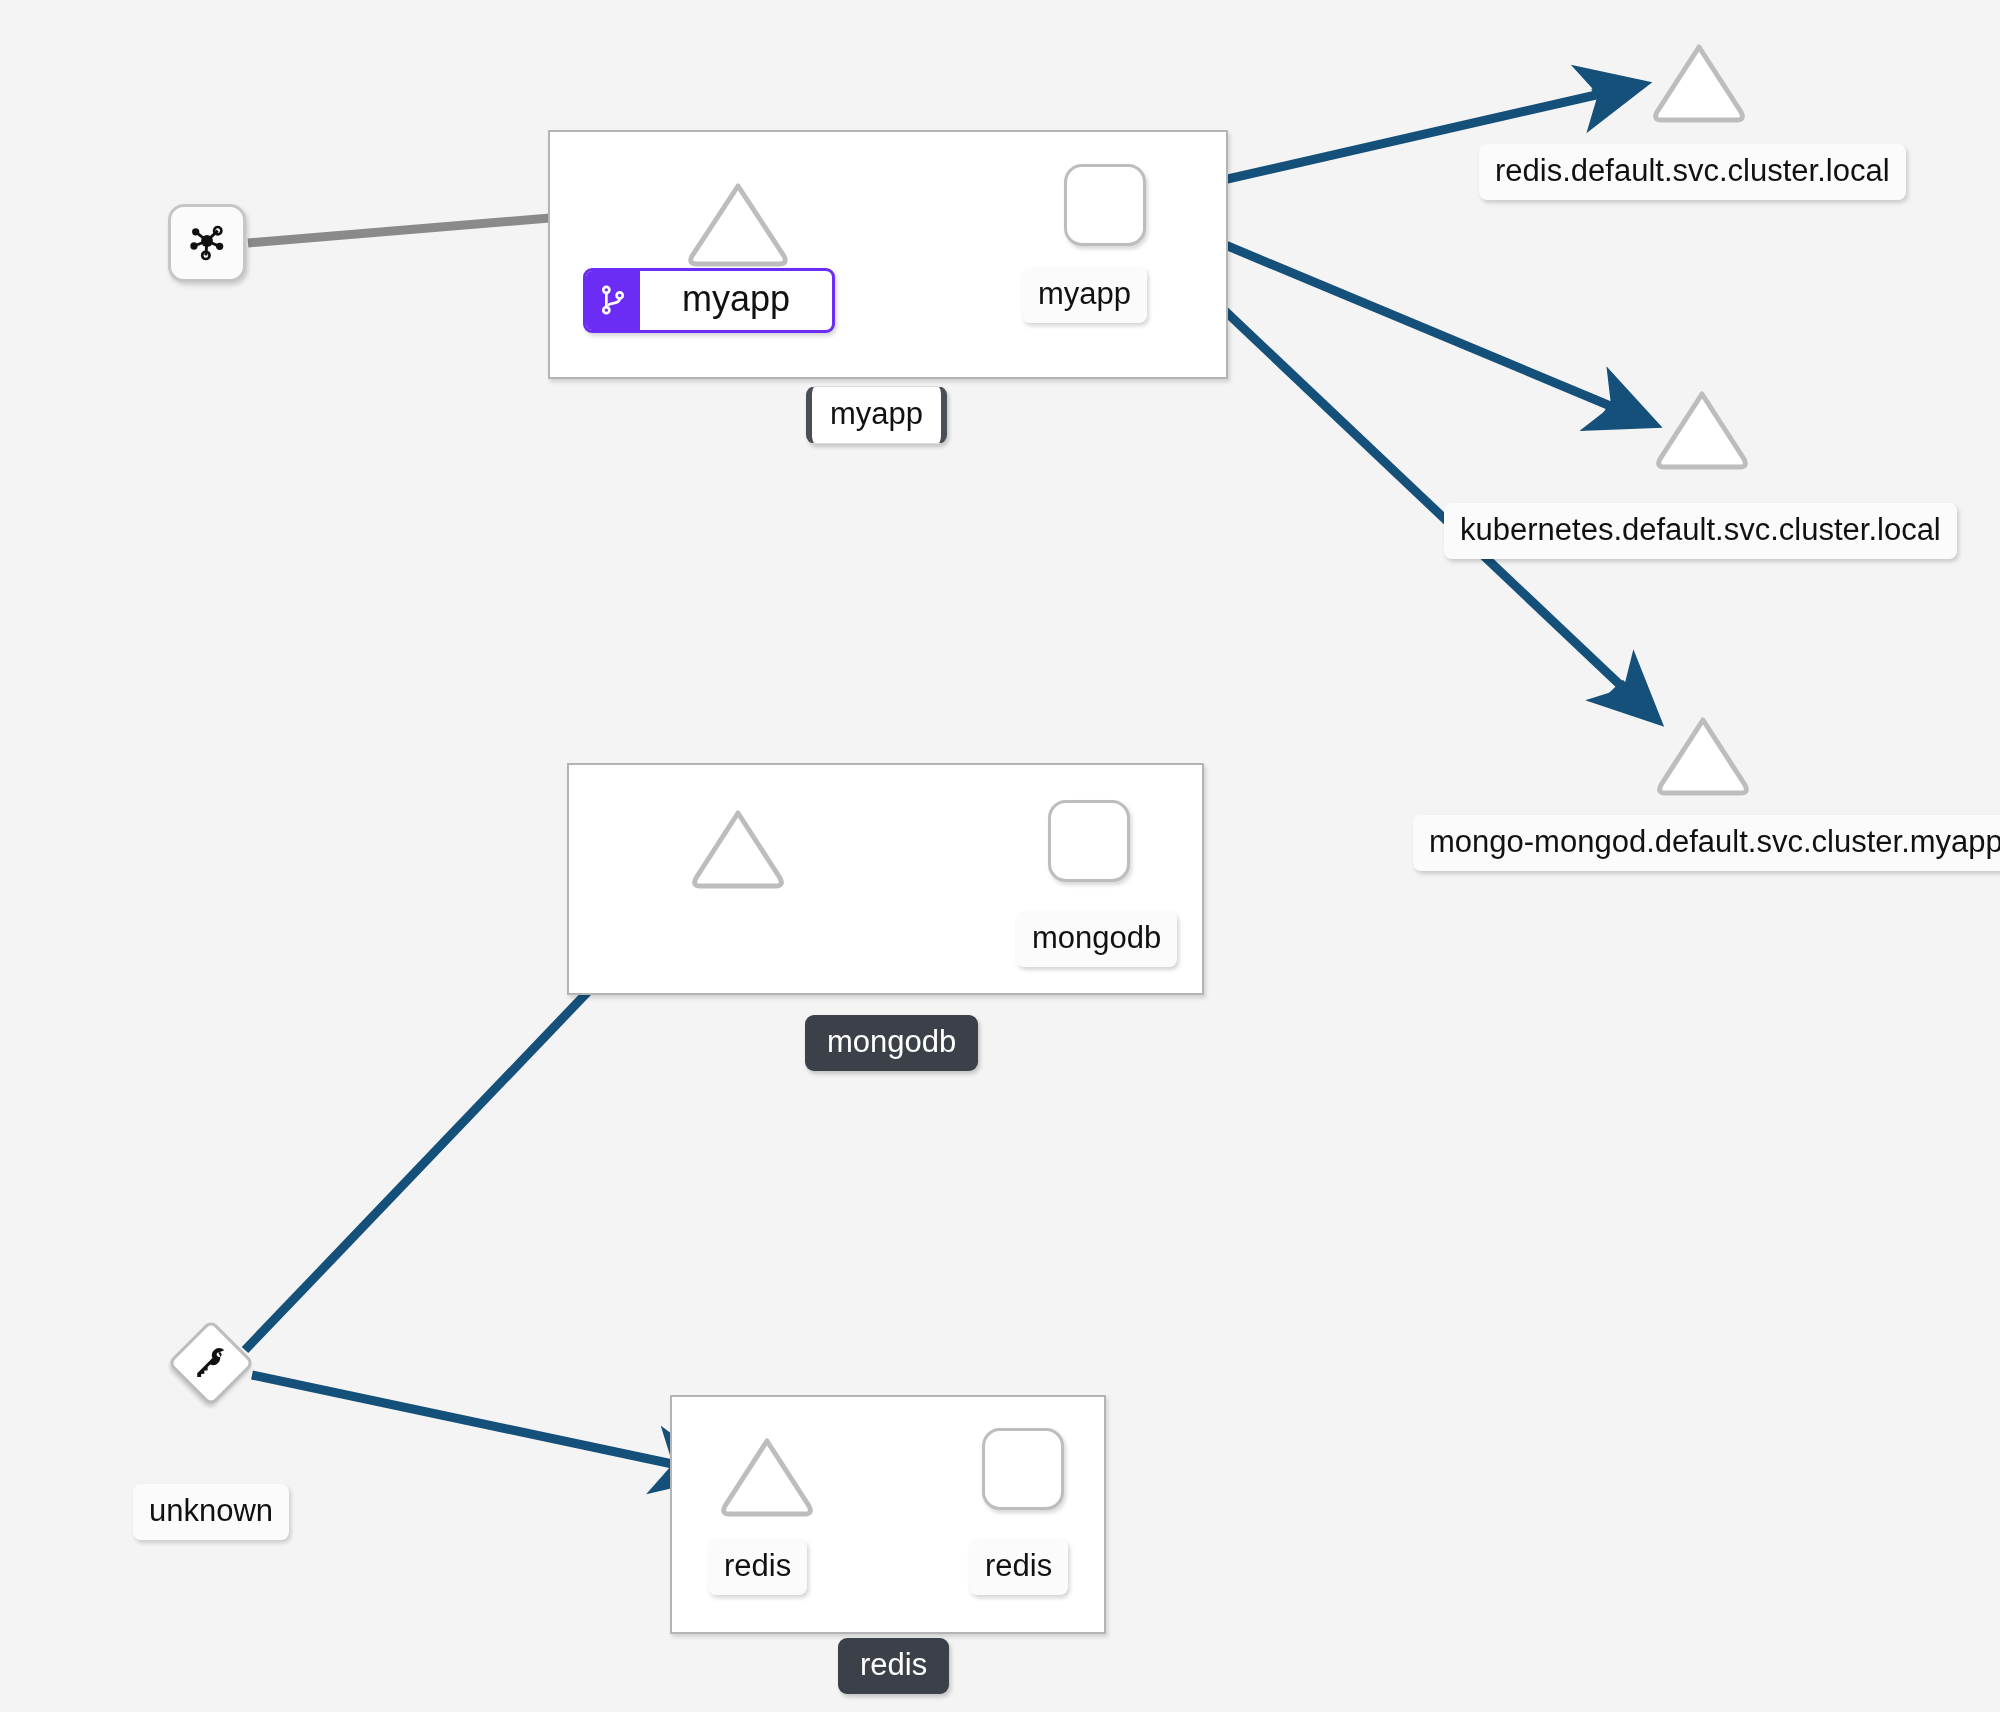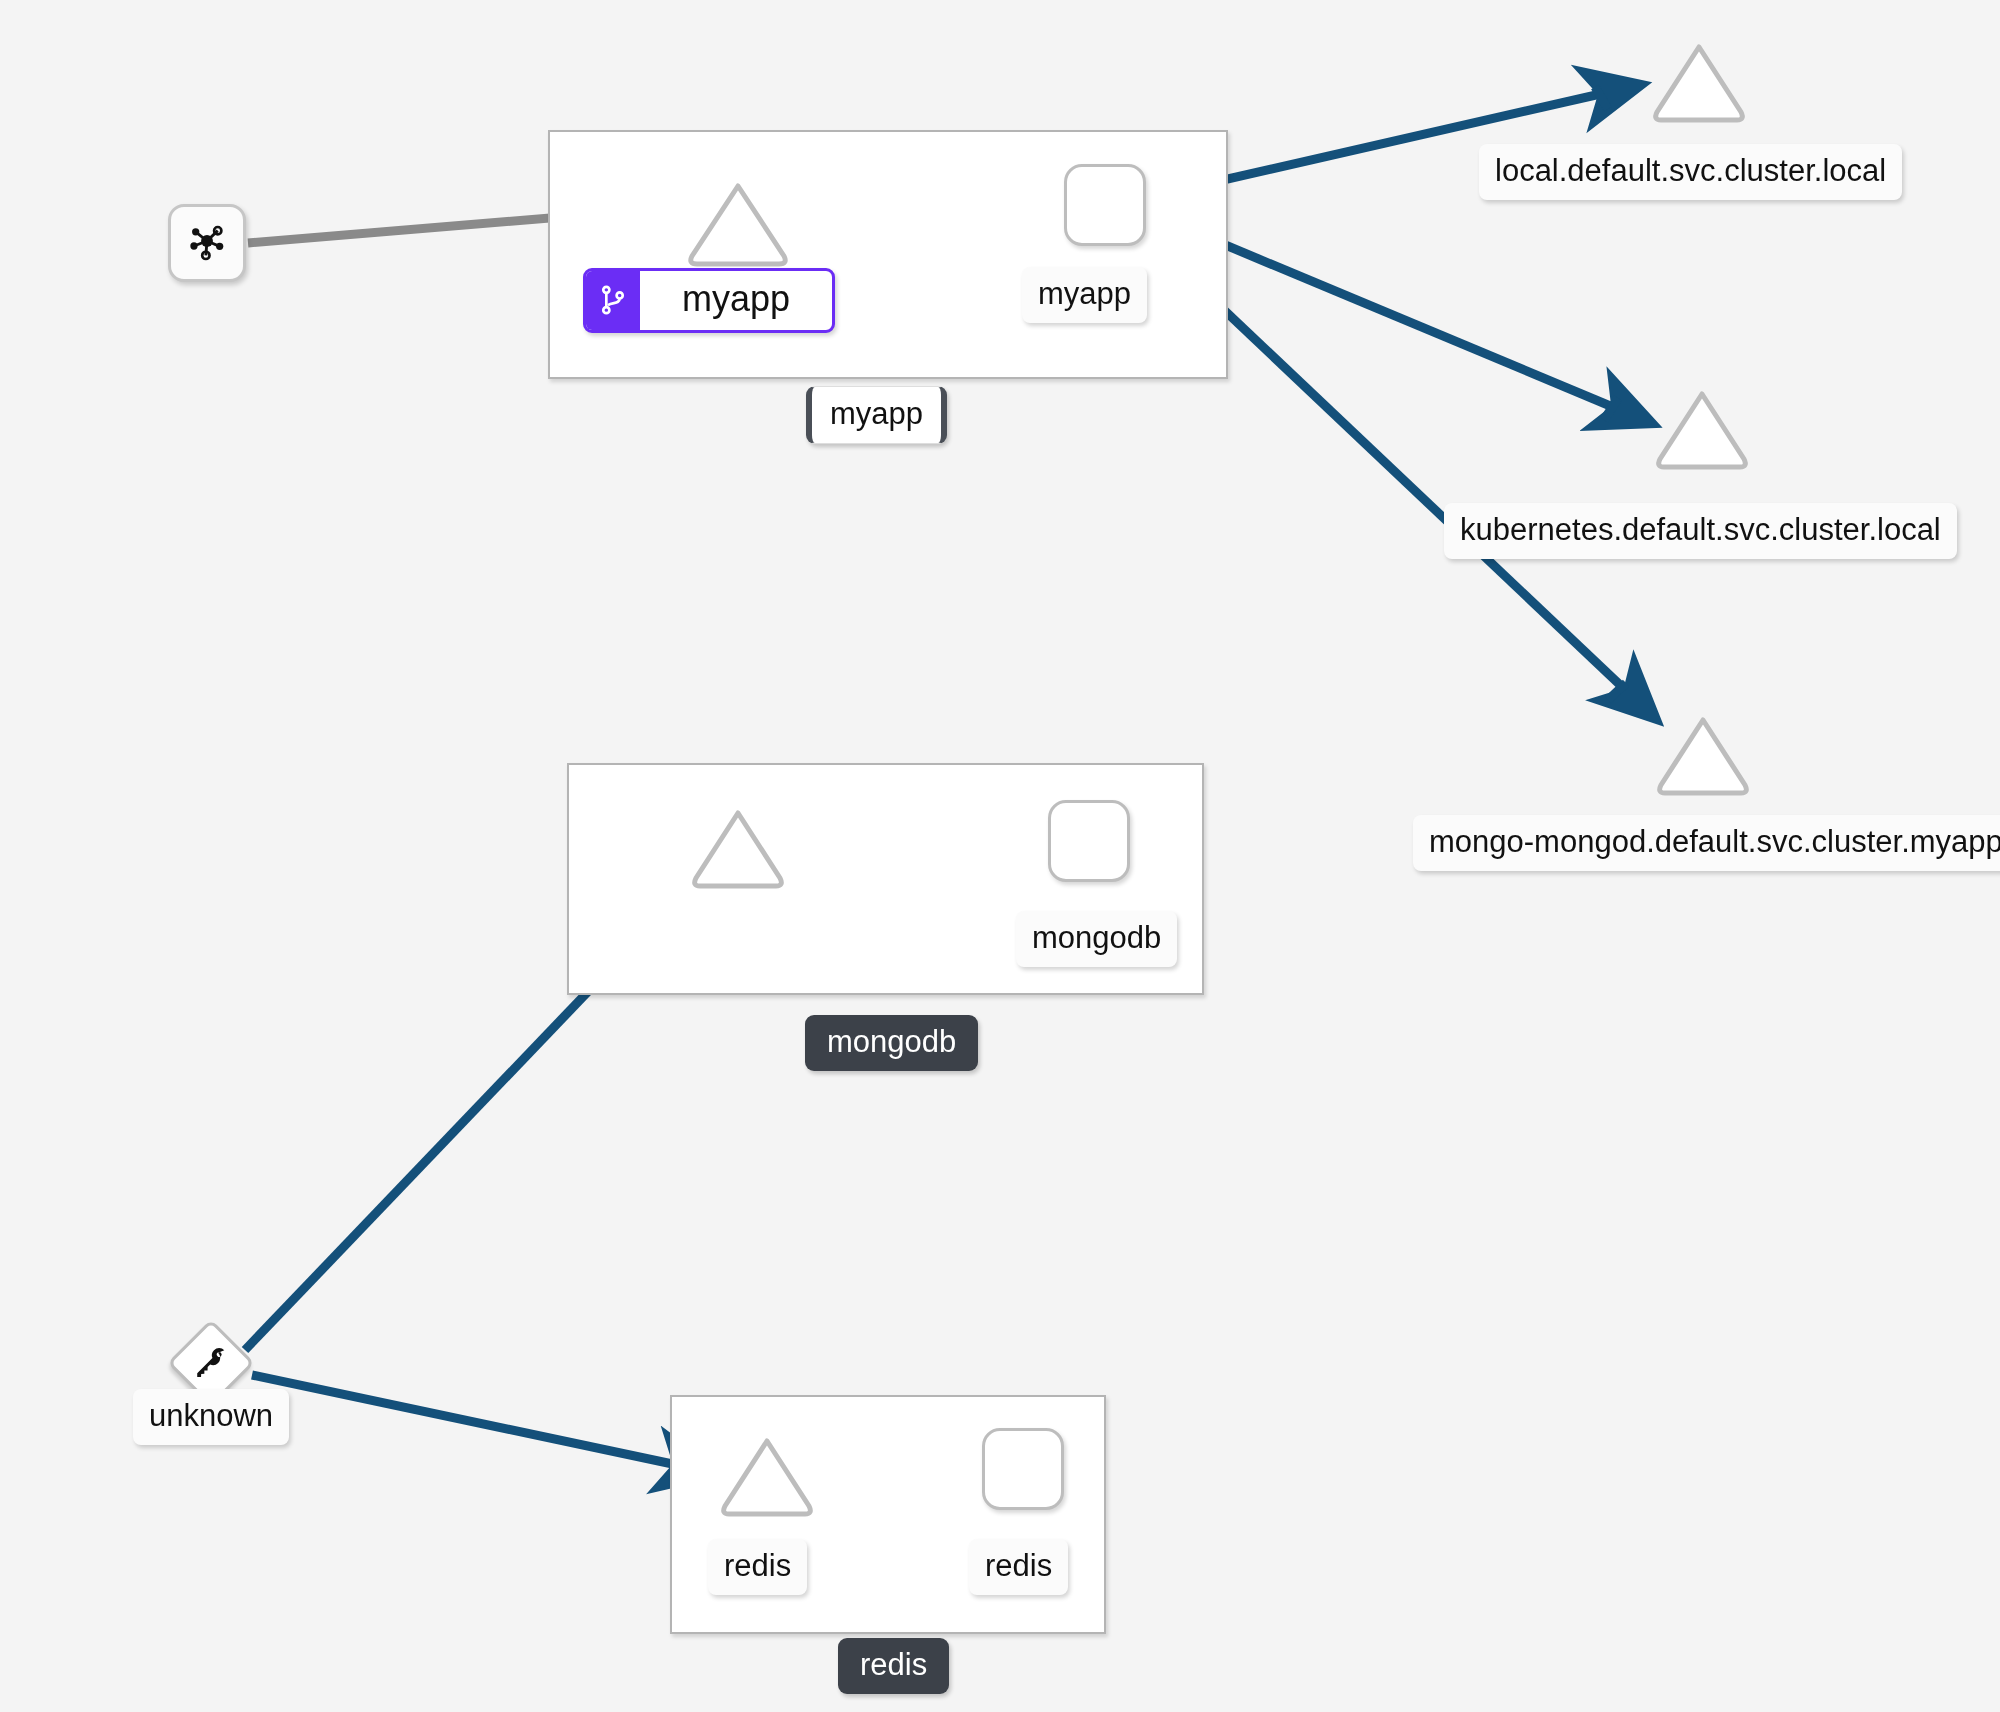--- a/index.html
+++ b/index.html
@@ -220,21 +220,21 @@
   <div class="node" style="left:1064px;top:164px;">
     <div class="rounded-square"></div>
   </div>
   <div class="label" style="left:1022px;top:267px;">myapp</div>
 
   <div class="node" style="left:1649px;top:40px;">
     <svg width="100" height="86" viewBox="0 0 100 86">
       <path d="M50,7 L92,72 Q96,80 88,80 L12,80 Q4,80 8,72 Z" fill="#ffffff" stroke="#bdbdbd" stroke-width="5" stroke-linejoin="round"></path>
     </svg>
   </div>
-  <div class="label" style="left:1479px;top:144px;">local.default.svc.cluster.local</div>
+  <div class="label" style="left:1479px;top:144px;">redis.default.svc.cluster.local</div>
 
   <div class="node" style="left:1652px;top:387px;">
     <svg width="100" height="86" viewBox="0 0 100 86">
       <path d="M50,7 L92,72 Q96,80 88,80 L12,80 Q4,80 8,72 Z" fill="#ffffff" stroke="#bdbdbd" stroke-width="5" stroke-linejoin="round"></path>
     </svg>
   </div>
   <div class="label" style="left:1444px;top:503px;">kubernetes.default.svc.cluster.local</div>
 
   <div class="node" style="left:1653px;top:713px;">
     <svg width="100" height="86" viewBox="0 0 100 86">
@@ -259,21 +259,21 @@
       <span class="glyph">
         <svg width="38" height="38" viewBox="0 0 24 24">
           <path d="M20.4 3.9a4.6 4.6 0 0 0-6.5 0 4.6 4.6 0 0 0-1.0 5.0
                    L3.3 18.5 l0 2.4 2.4 0 0.1-2.0 2.0-0.1 0-2.0 2.0-0.1
                    0.1-2.1 1.6-1.6 a4.6 4.6 0 0 0 5.0-1.0 4.6 4.6 0 0 0 0-6.5
                    Z M18.4 7.5 a1.5 1.5 0 1 1-2.1-2.1 1.5 1.5 0 0 1 2.1 2.1 Z" fill="#111"></path>
         </svg>
       </span>
     </div>
   </div>
-  <div class="label" style="left:133px;top:1389px;">unknown</div>
+  <div class="label" style="left:133px;top:1484px;">unknown</div>
 
   <div class="node" style="left:717px;top:1434px;">
     <svg width="100" height="86" viewBox="0 0 100 86">
       <path d="M50,7 L92,72 Q96,80 88,80 L12,80 Q4,80 8,72 Z" fill="#ffffff" stroke="#bdbdbd" stroke-width="5" stroke-linejoin="round"></path>
     </svg>
   </div>
   <div class="label" style="left:708px;top:1539px;">redis</div>
 
   <div class="node" style="left:982px;top:1428px;">
     <div class="rounded-square"></div>

